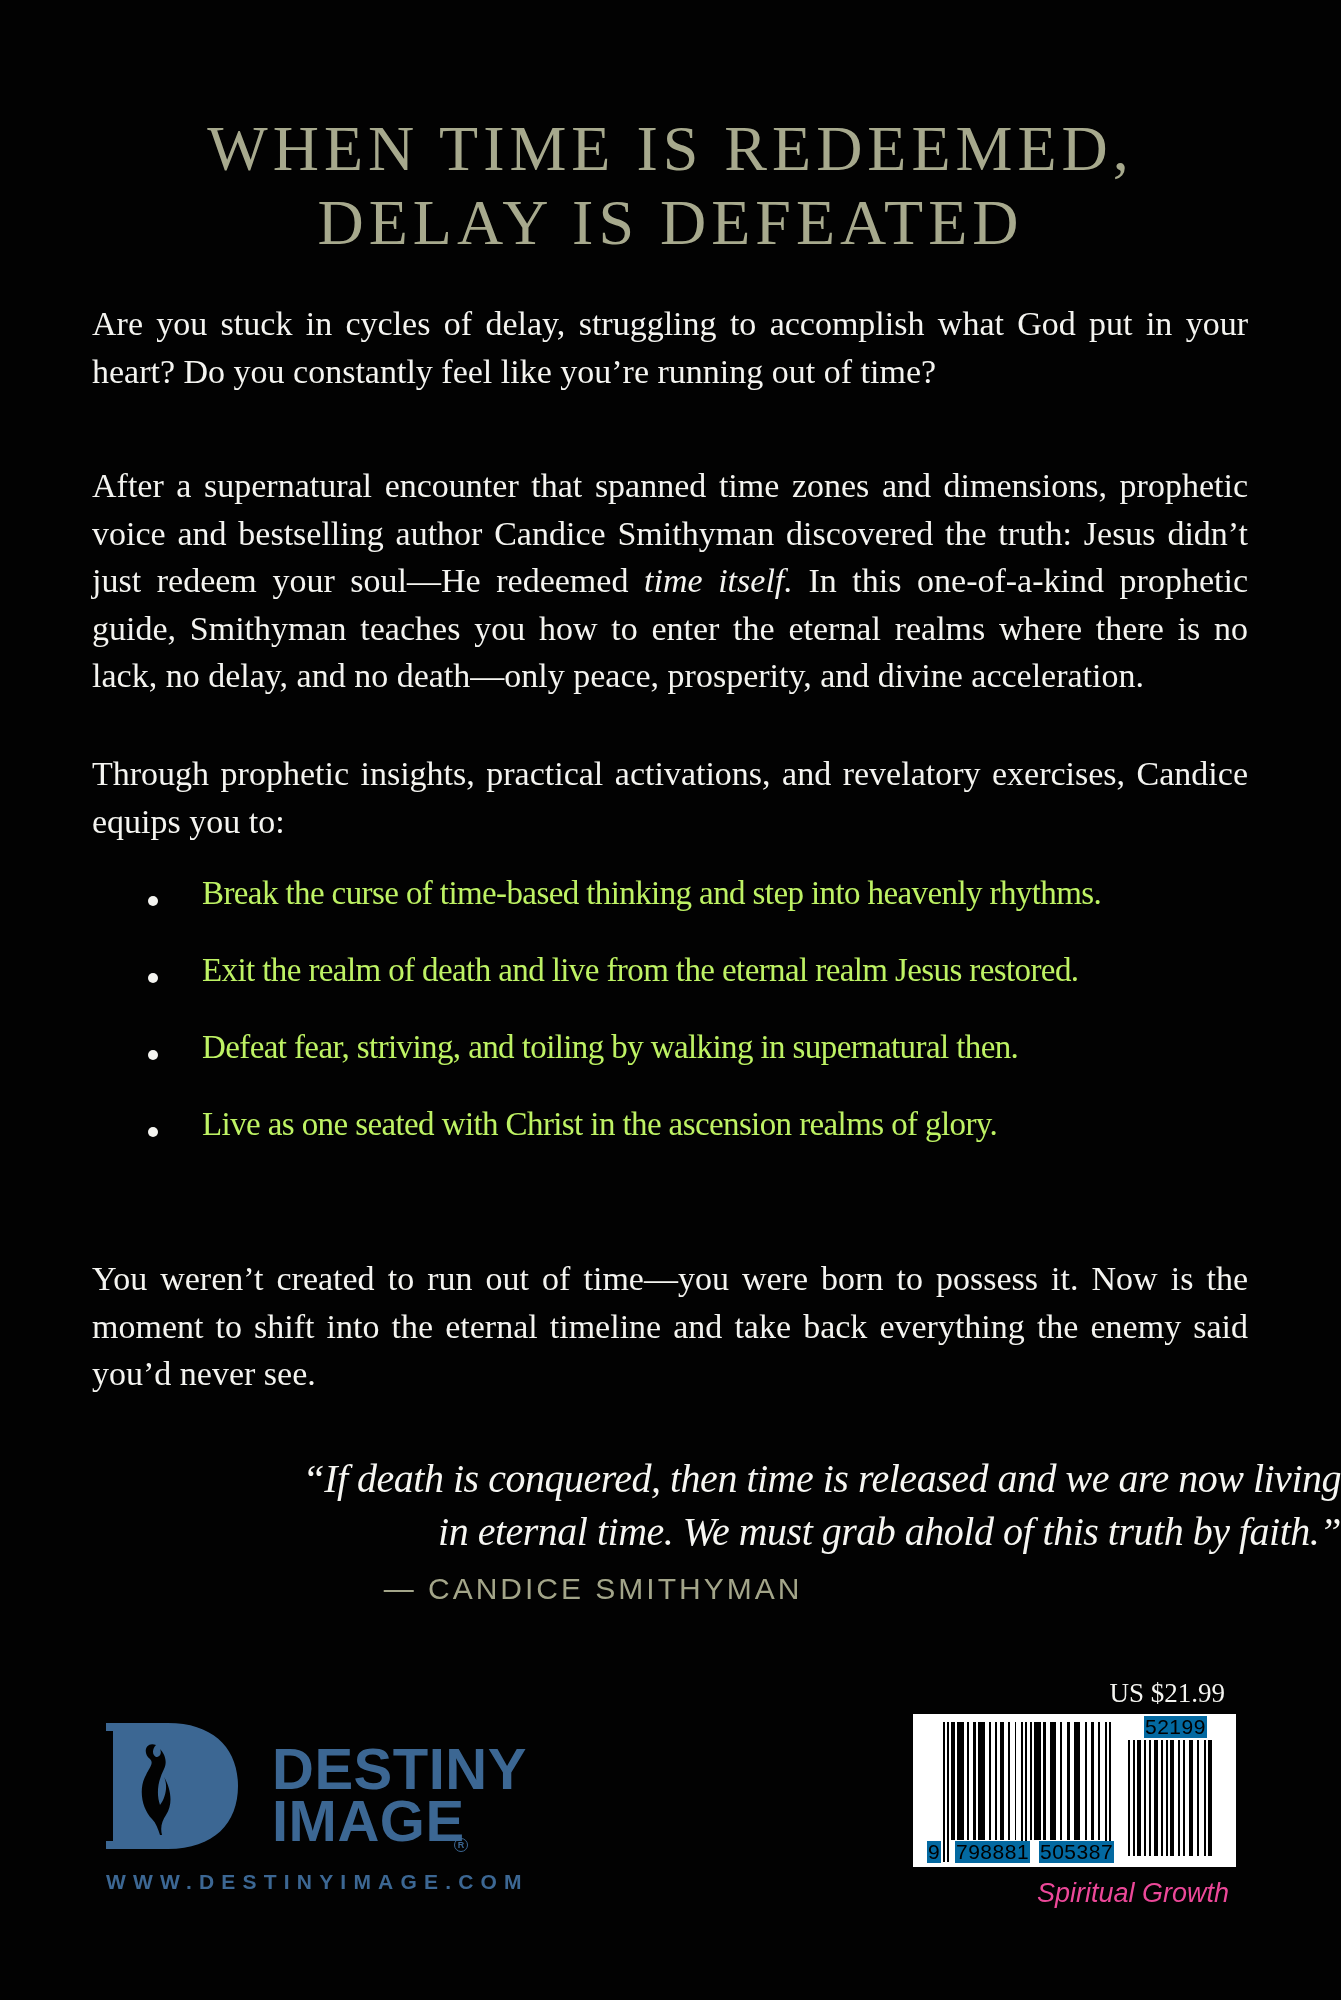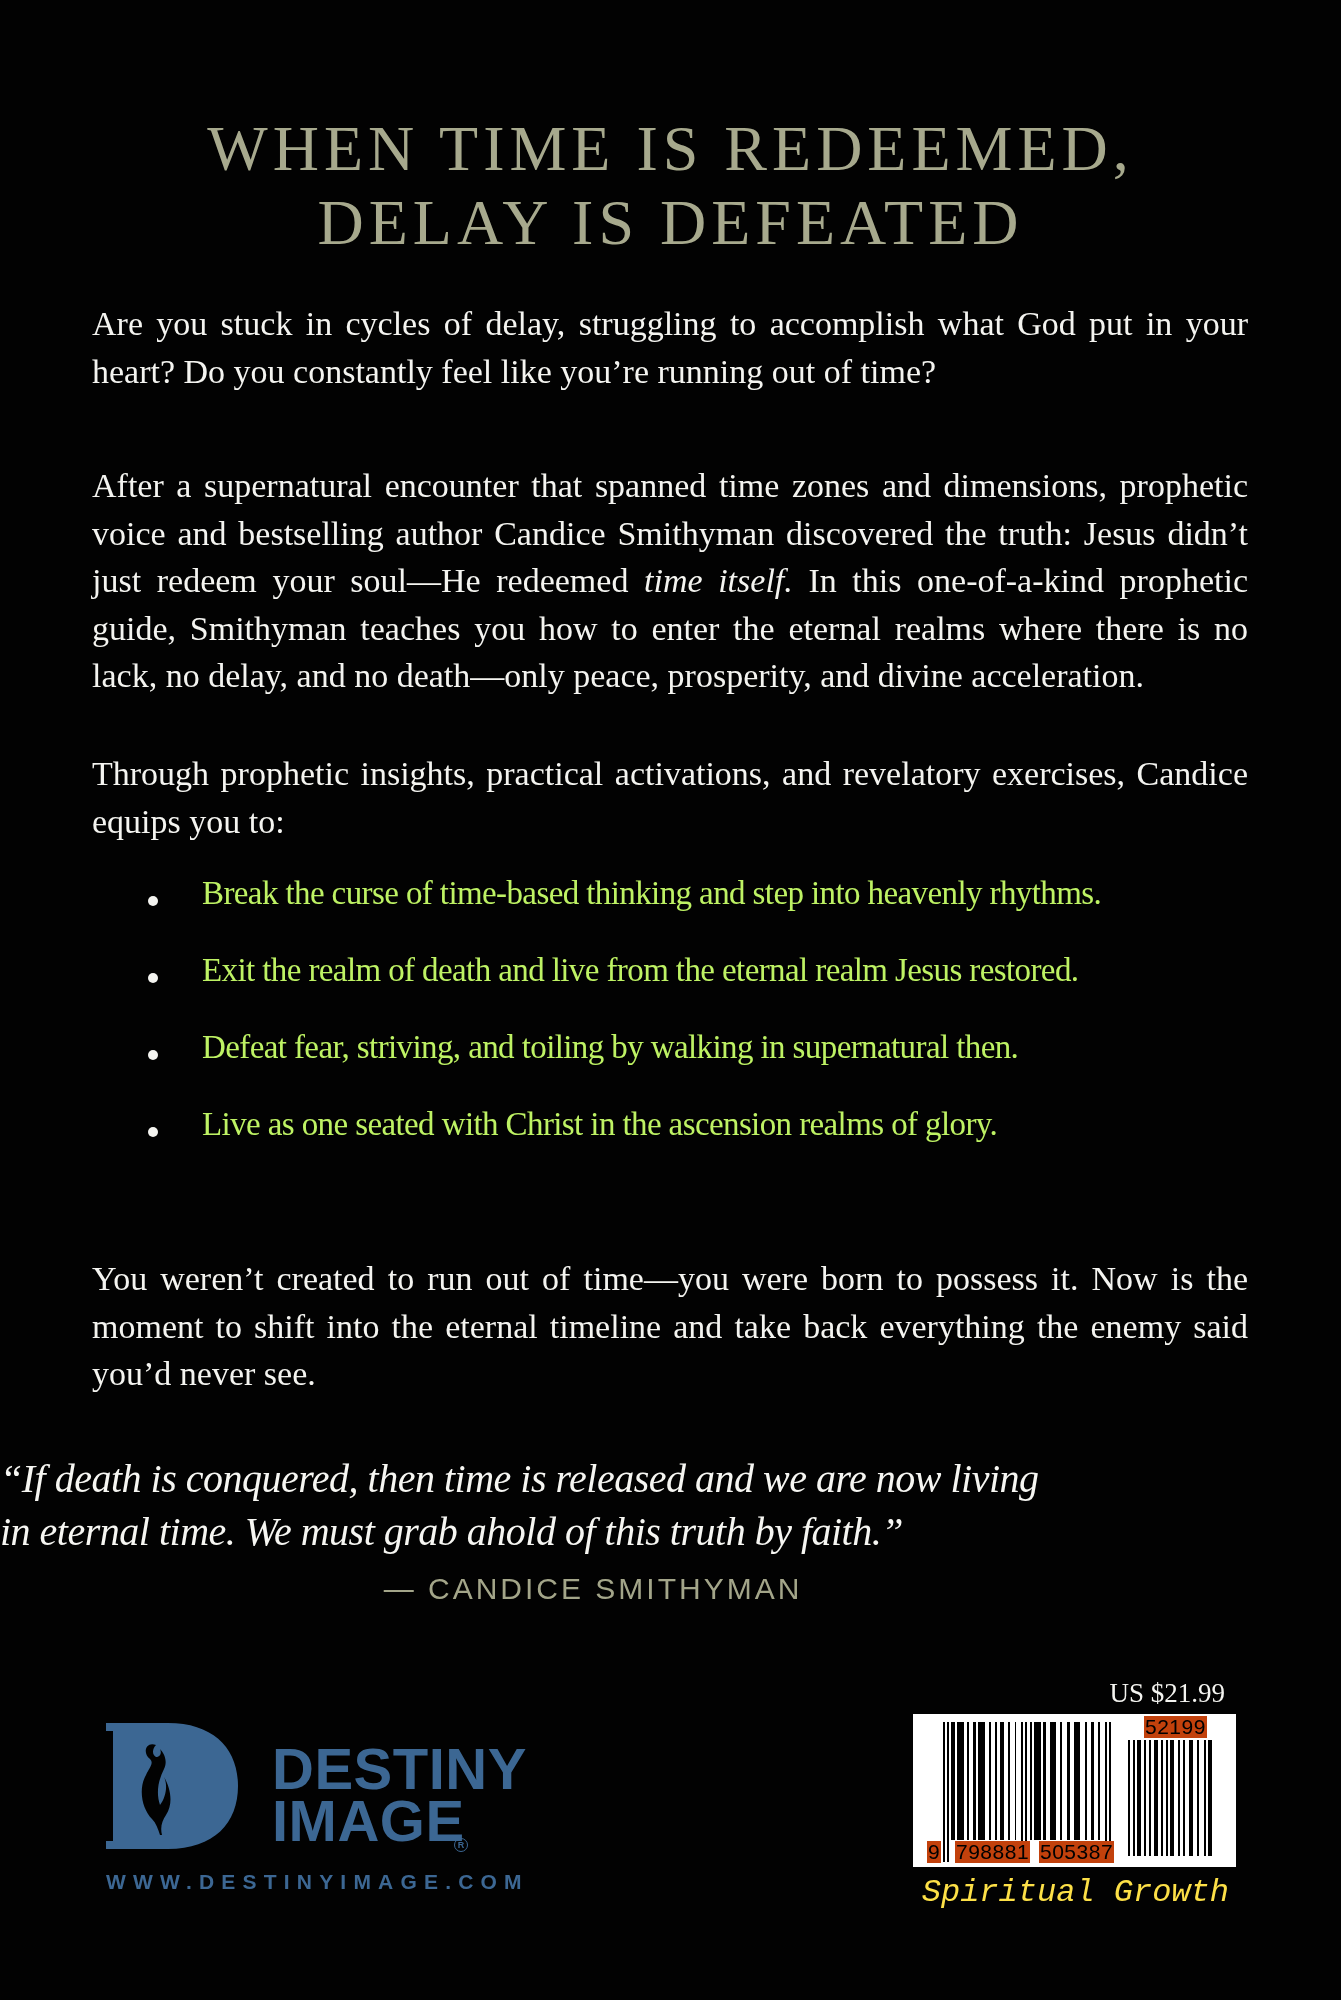--- a/index.html
+++ b/index.html
@@ -35,21 +35,21 @@
     font-size: 33px; line-height: 47px;
   }
   .bullets li { position: relative; height: 77px; padding-left: 110px; white-space: nowrap; letter-spacing: -0.6px; }
   .bullets li .dot {
     position: absolute; left: 56px; top: 26px; width: 10px; height: 10px;
     border-radius: 50%; background: #f4f4f0;
   }
 
   .quote {
     position: absolute; left: 0; width: 1341px; top: 1452px;
-    text-align: left; color: #f6f6f2;
+    text-align: right; color: #f6f6f2;
     font-family: "Liberation Serif", "DejaVu Serif", serif;
     font-style: italic; font-size: 40px; line-height: 53px; letter-spacing: -0.5px;
   }
   .quote span { display: block; }
   .attribution {
     position: absolute; left: 12px; width: 1162px; top: 1571px;
     text-align: center; color: #a3a589;
     font-family: "Liberation Sans", "DejaVu Sans", sans-serif;
     font-size: 30px; letter-spacing: 3px; line-height: 36px;
   }
@@ -81,29 +81,29 @@
     font-family: "Liberation Serif", "DejaVu Serif", serif; font-size: 27px; line-height: 30px;
   }
   .barcode {
     position: absolute; left: 913px; top: 1714px; width: 323px; height: 153px; background: #fff;
   }
   .bars-main { position: absolute; left: 30px; top: 8px; height: 140px; width: 172px; }
   .bars-add { position: absolute; left: 215px; top: 26px; height: 116px; width: 86px; }
   .bar { position: absolute; top: 0; background: #000; }
   .bc-digit {
     position: absolute; color: #000; font-family: "Liberation Sans", "DejaVu Sans", sans-serif;
-    font-size: 21px; line-height: 22px; background: #c2410c; padding: 0 1px;
+    font-size: 21px; line-height: 22px; background: #0369a1; padding: 0 1px;
   }
   .bc-first { left: 14px; top: 127px; }
   .bc-left { left: 42px; top: 127px; letter-spacing: 0.5px; }
   .bc-right { left: 126px; top: 127px; letter-spacing: 0.5px; }
   .bc-addon { left: 231px; top: 2px; letter-spacing: 0.5px; }
   .genre {
-    position: absolute; right: 112px; top: 1878px; color: #fde047;
-    font-family: Liberation Mono, monospace; font-style: italic; font-size: 32px; line-height: 30px;
+    position: absolute; right: 112px; top: 1878px; color: #ec4899;
+    font-family: Liberation Sans, sans-serif; font-style: italic; font-size: 27px; line-height: 30px;
   }
 </style>
 </head>
 <body>
 
 <h1 class="title">
   <span>WHEN TIME IS REDEEMED,</span>
   <span>DELAY IS DEFEATED</span>
 </h1>
 

